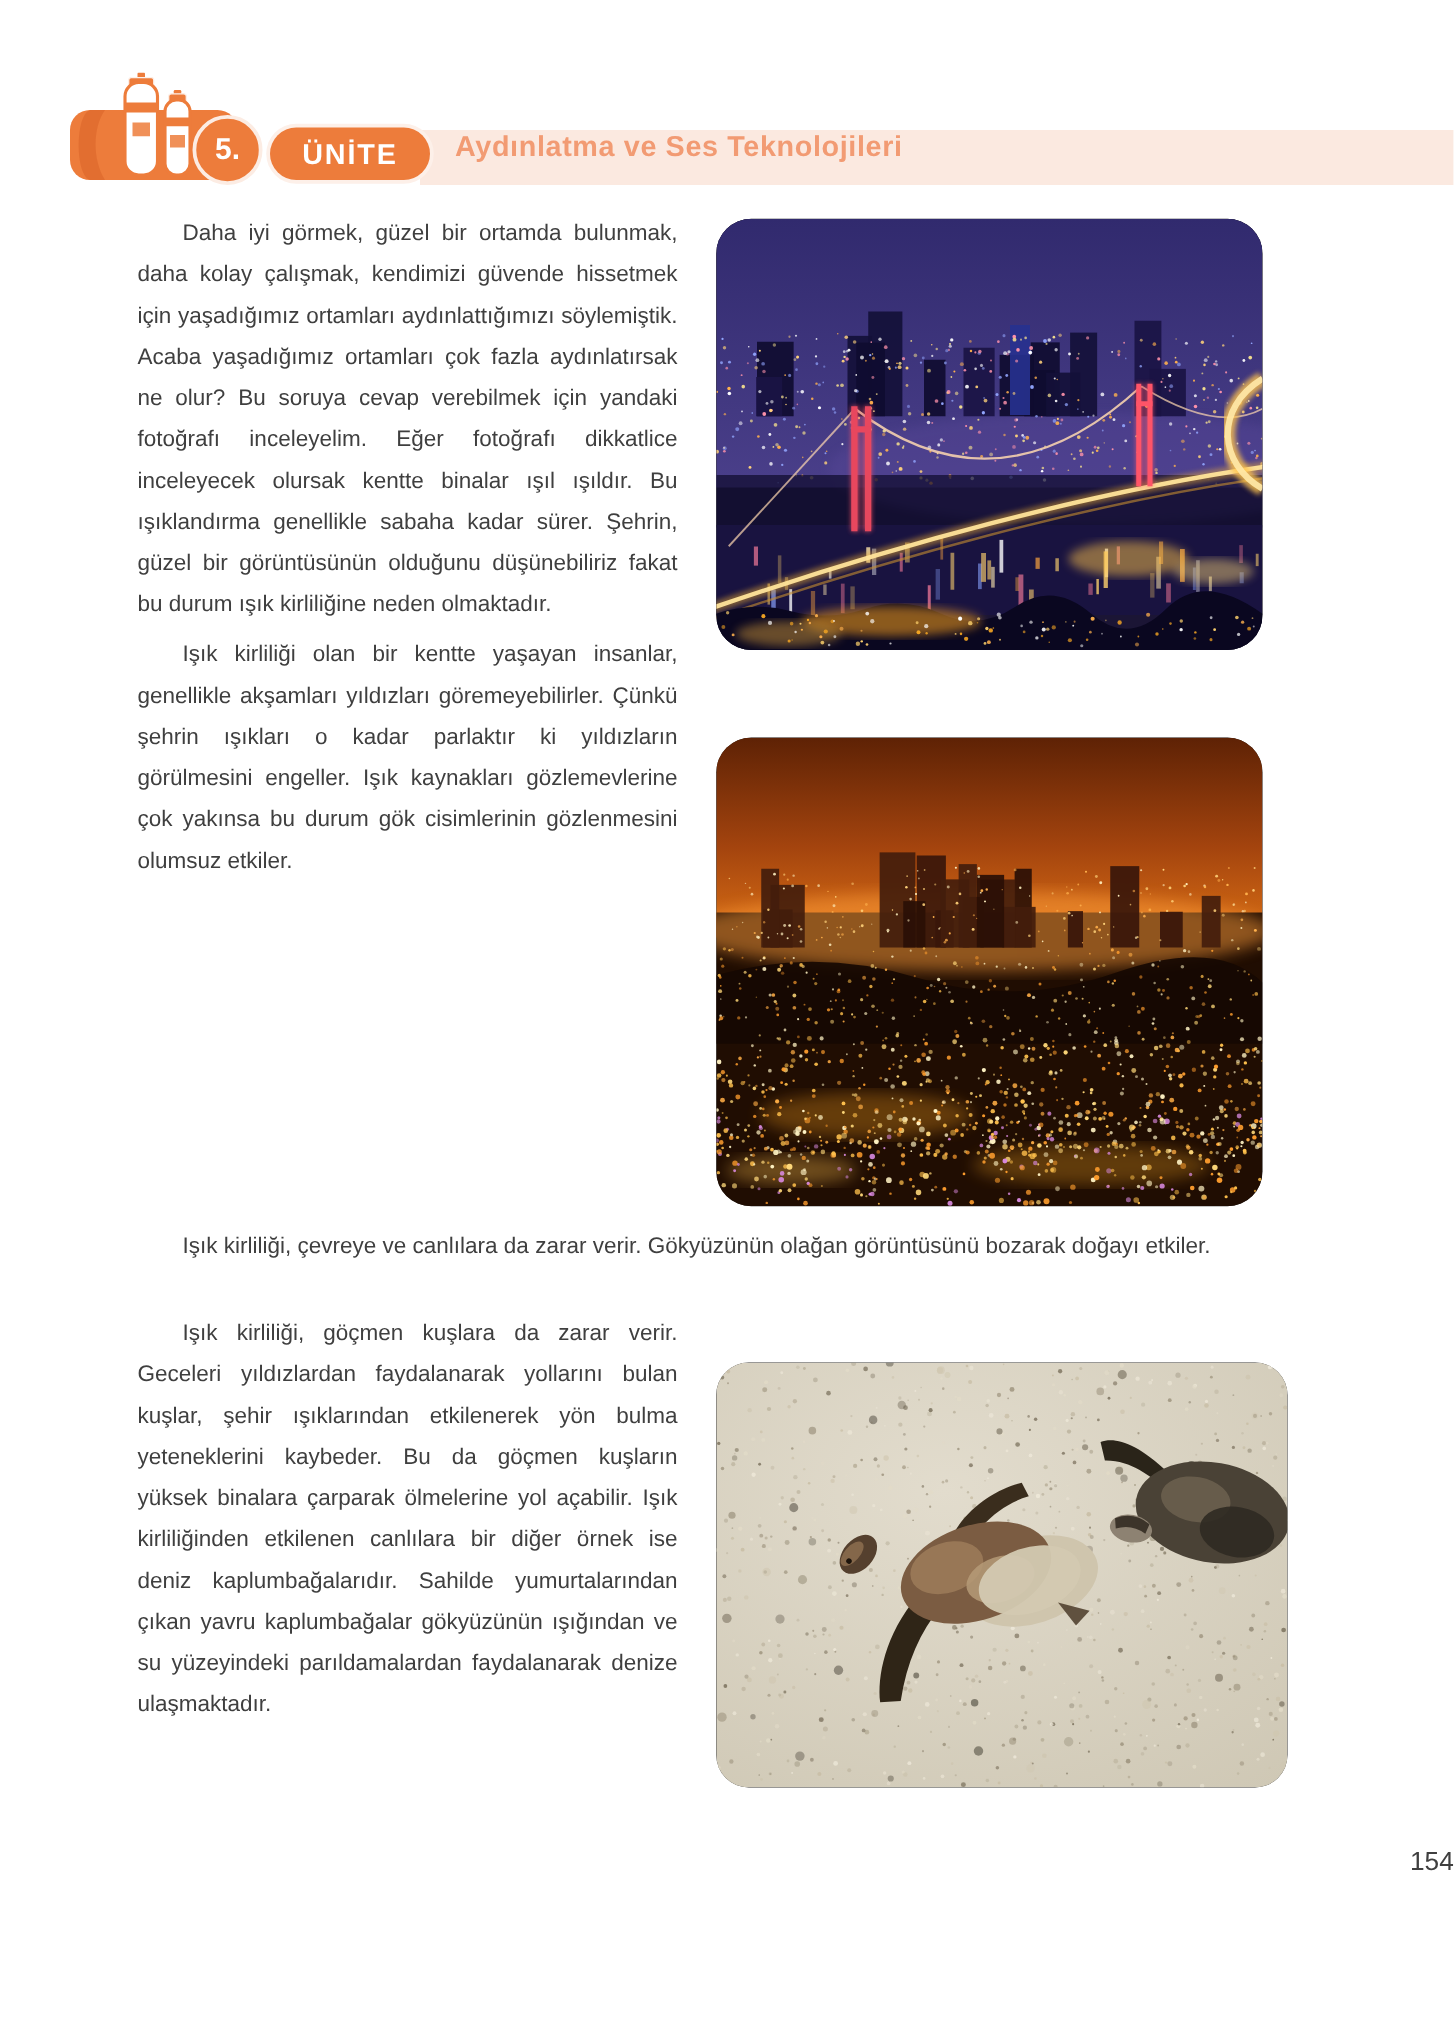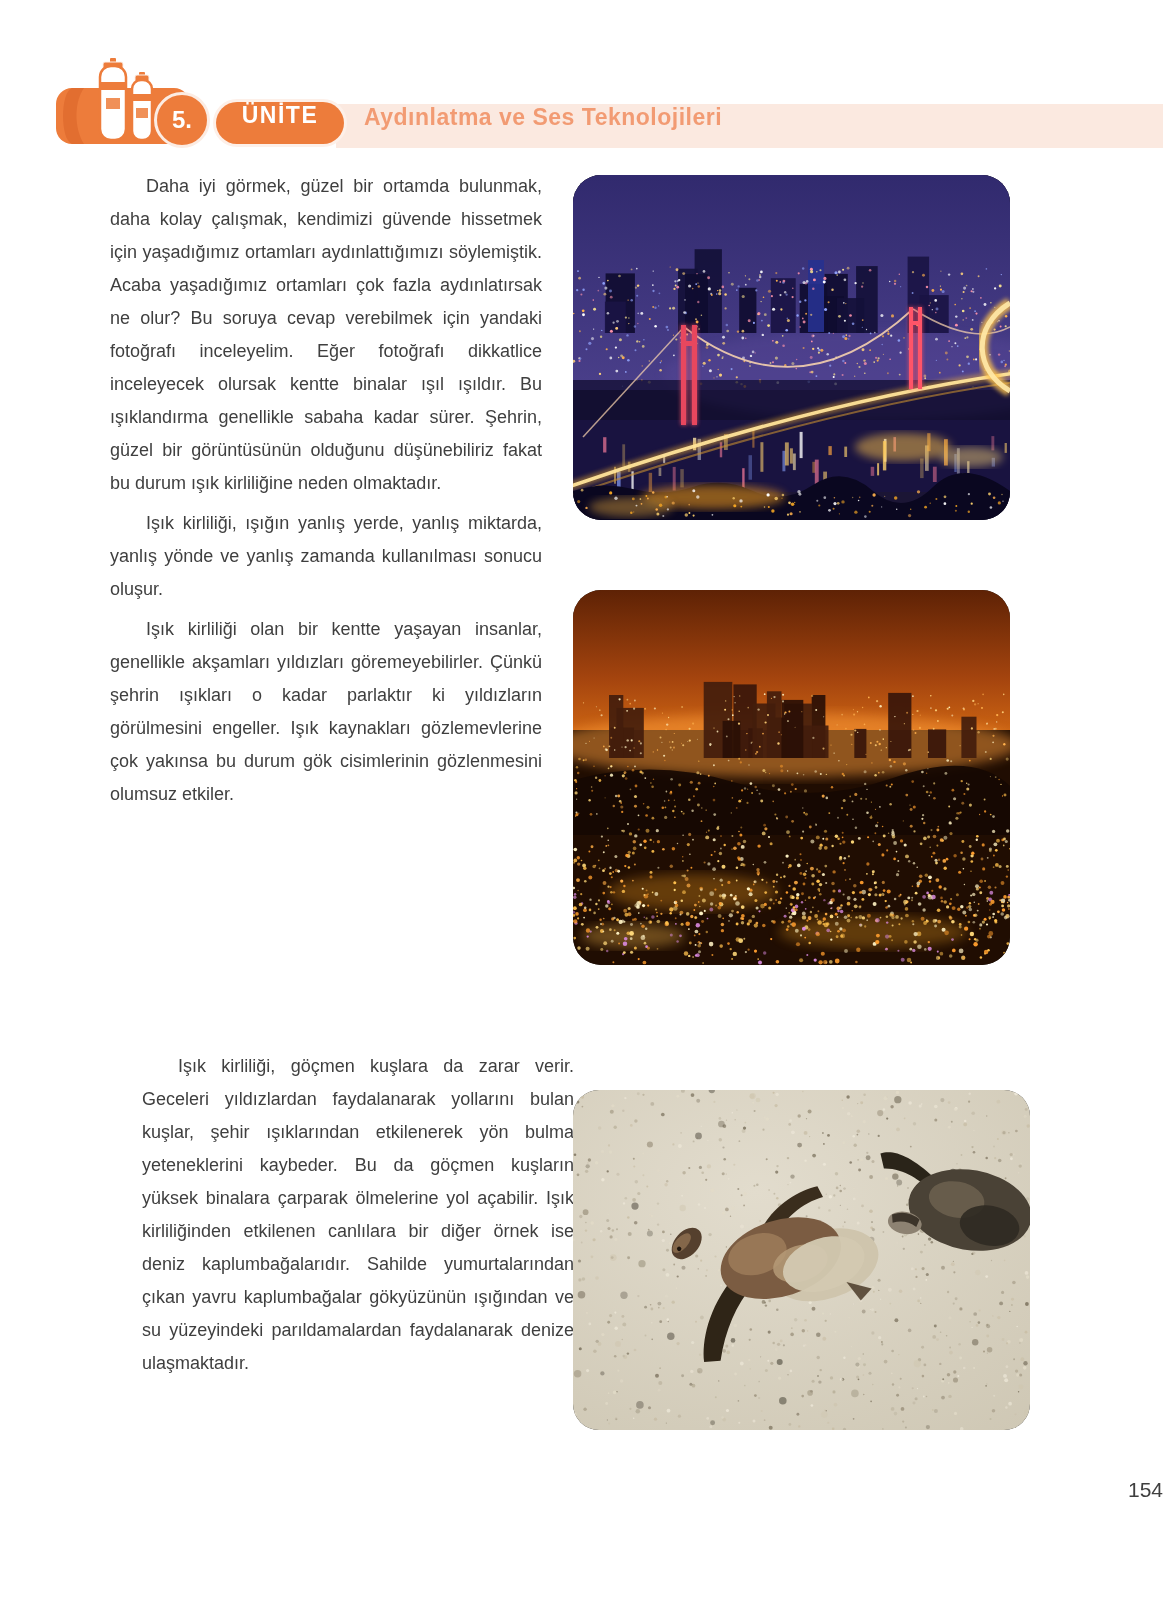--- a/index.html
+++ b/index.html
@@ -11,33 +11,33 @@
   .band{
     position:absolute;left:336px;top:104px;right:0;height:44px;
     background:#fbe9e0;display:flex;align-items:flex-start;
   }
   .band-text{
     margin-left:28px;font-size:23px;font-weight:600;color:#f29b73;letter-spacing:.5px;
   }
   .unit-pill{
     position:absolute;left:216px;top:102px;width:128px;height:42px;border-radius:21px;
     background:#ed7c3b;box-shadow:0 0 0 3px #fdf0e9;
-    display:flex;align-items:flex-start;justify-content:center;
+    display:flex;align-items:center;justify-content:center;
   }
   .unit-pill span{color:#fff;font-weight:bold;font-size:23px;letter-spacing:1.5px;}
   .unit-circle{
     position:absolute;left:154px;top:92px;width:56px;height:56px;border-radius:50%;
     background:#ed7c3b;border:3px solid #fcece3;box-sizing:border-box;
     display:flex;align-items:center;justify-content:center;
   }
   .unit-circle span{color:#fff;font-weight:bold;font-size:24px;}
   .ribbon{position:absolute;left:56px;top:58px;width:134px;height:92px;}
   
   .col1{position:absolute;left:110px;top:170px;width:432px;}
-  .col2{position:absolute;left:110px;top:1050px;width:432px;margin-left:32px;}
+  .col2{position:absolute;left:110px;top:1050px;width:432px;}
   .fullp{position:absolute;left:110px;top:980px;width:944px;}
   p.body{
     margin:0 0 7px 0;font-size:18px;line-height:33px;text-align:justify;
     text-indent:36px;color:#3f3f3f;
   }
   
   .photo{position:absolute;overflow:hidden;background:#222;}
   .photo svg{display:block;}
   .photo1{left:573px;top:175px;width:437px;height:345px;border-radius:28px;}
   .photo2{left:573px;top:590px;width:437px;height:375px;border-radius:28px;}
@@ -79,24 +79,26 @@
       <span>5.</span>
     </div>
 
     <div class="unit-pill">
       <span>ÜNİTE</span>
     </div>
   </div>
 
   <div class="col1">
     <p class="body">Daha iyi görmek, güzel bir ortamda bulunmak, daha kolay çalışmak, kendimizi güvende hissetmek için yaşadığımız ortamları aydınlattığımızı söylemiştik. Acaba yaşadığımız ortamları çok fazla aydınlatırsak ne olur? Bu soruya cevap verebilmek için yandaki fotoğrafı inceleyelim. Eğer fotoğrafı dikkatlice inceleyecek olursak kentte binalar ışıl ışıldır. Bu ışıklandırma genellikle sabaha kadar sürer. Şehrin, güzel bir görüntüsünün olduğunu düşünebiliriz fakat bu durum ışık kirliliğine neden olmaktadır.</p>
-    <p class="body">Işık kirliliği, ışığın yanlış yerde, yanlış miktarda, yanlış yönde ve yanlış zamanda kullanılması sonucu oluşur.</p>
     <p class="body">Işık kirliliği olan bir kentte yaşayan insanlar, genellikle akşamları yıldızları göremeyebilirler. Çünkü şehrin ışıkları o kadar parlaktır ki yıldızların görülmesini engeller. Işık kaynakları gözlemevlerine çok yakınsa bu durum gök cisimlerinin gözlenmesini olumsuz etkiler.</p>
   </div>
 
+  <div class="fullp">
+    <p class="body">Işık kirliliği, çevreye ve canlılara da zarar verir. Gökyüzünün olağan görüntüsünü bozarak doğayı etkiler.</p>
+  </div>
 
   <div class="col2">
     <p class="body">Işık kirliliği, göçmen kuşlara da zarar verir. Geceleri yıldızlardan faydalanarak yollarını bulan kuşlar, şehir ışıklarından etkilenerek yön bulma yeteneklerini kaybeder. Bu da göçmen kuşların yüksek binalara çarparak ölmelerine yol açabilir. Işık kirliliğinden etkilenen canlılara bir diğer örnek ise deniz kaplumbağalarıdır. Sahilde yumurtalarından çıkan yavru kaplumbağalar gökyüzünün ışığından ve su yüzeyindeki parıldamalardan faydalanarak denize ulaşmaktadır.</p>
   </div>
 
   <div class="photo photo1">
     <svg id="ph1" width="437" height="345" viewBox="0 0 437 345">
       <defs>
         <linearGradient id="sky1" x1="0" y1="0" x2="0" y2="1">
           <stop offset="0" stop-color="#312a6e"></stop>

